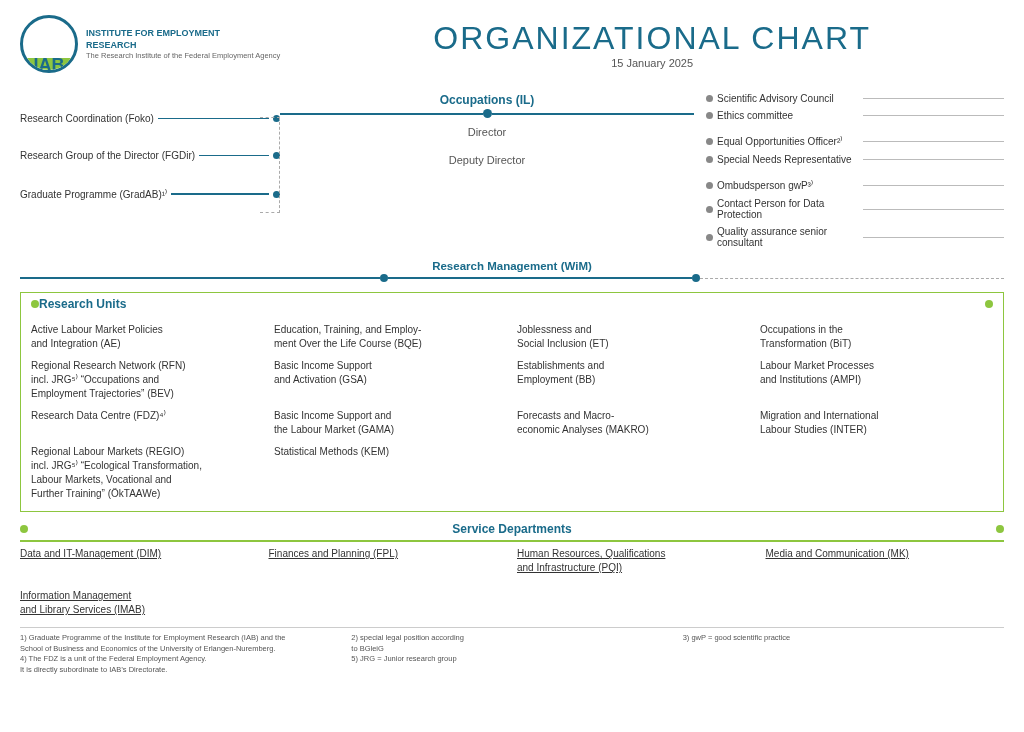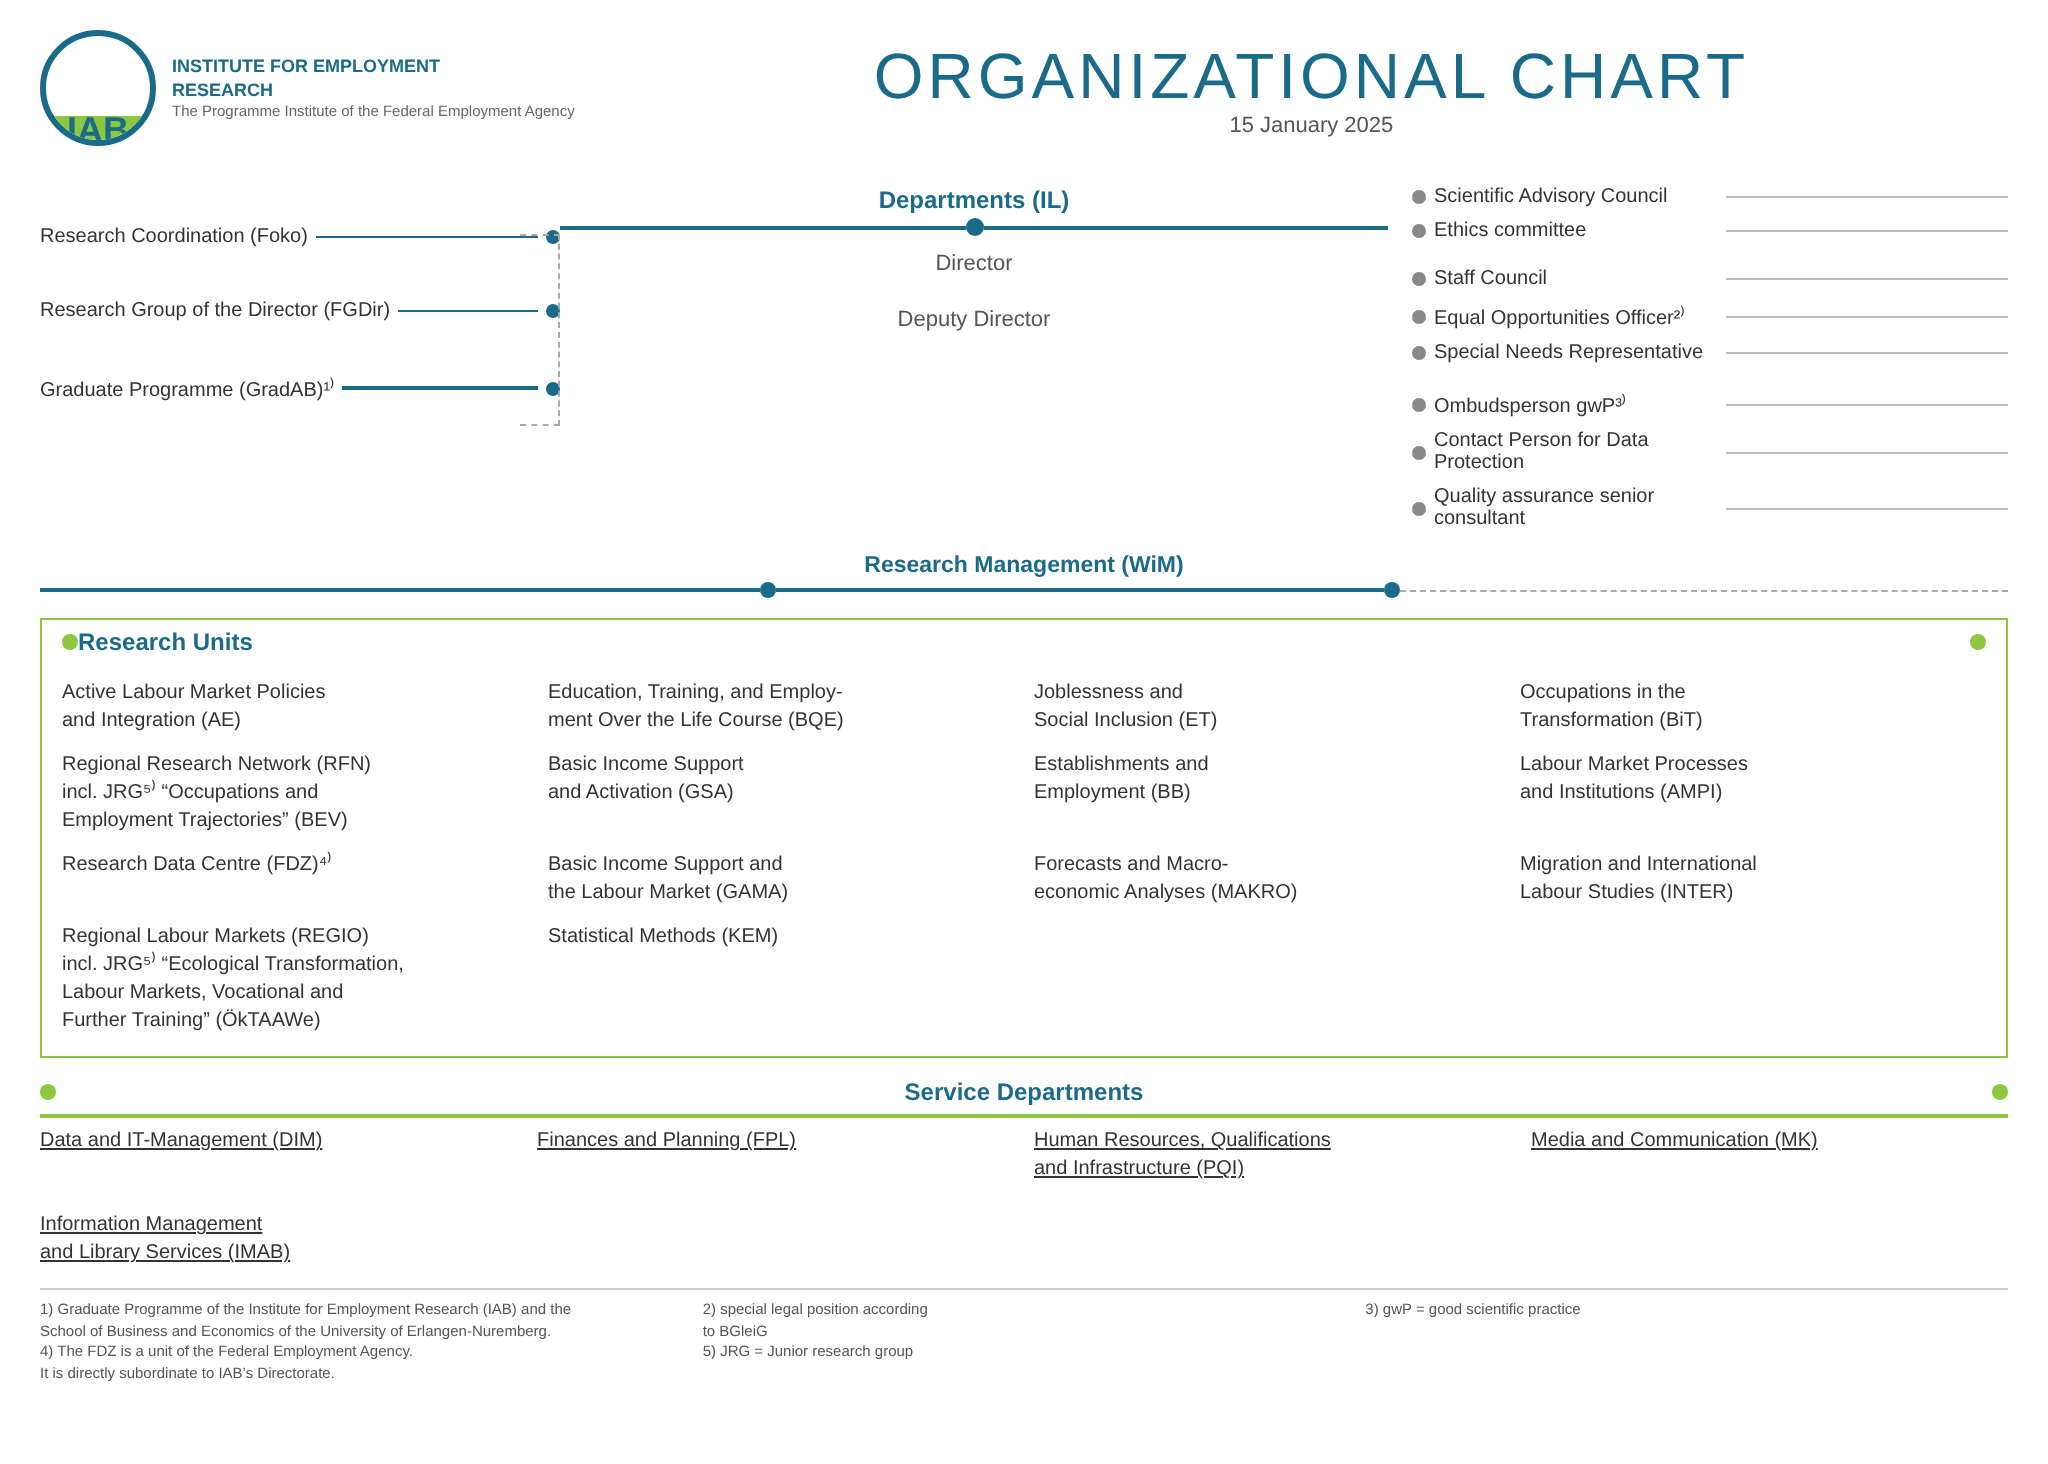--- a/index.html
+++ b/index.html
@@ -256,21 +256,21 @@
 
 <div class="page">
 
   <div class="header">
     <div class="logo-circle">
       <span class="logo-iab">IAB</span>
     </div>
     <div class="logo-text">
       <div class="institute-name" style="white-space:pre-line">INSTITUTE FOR EMPLOYMENT
 RESEARCH</div>
-      <div class="institute-sub">The Programme Institute of the Federal Employment Agency</div>
+      <div class="institute-sub">The Research Institute of the Federal Employment Agency</div>
     </div>
     <div class="title-block">
       <h1>ORGANIZATIONAL CHART</h1>
       <div class="date">15 January 2025</div>
     </div>
   </div>
 
   <div class="chart-area">
 
     <div class="full-top-row">
@@ -291,21 +291,21 @@
             <span class="arm-label">Graduate Programme (GradAB)¹⁾</span>
             <div class="arm-line"></div>
             <div class="arm-dot"></div>
           </div>
 
           <div style="position:absolute; right:0; top:4px; width:20px; height:96px; border-top:1.5px dashed #aaa; border-bottom:1.5px dashed #aaa; border-right:1.5px dashed #aaa;"></div>
         </div>
       </div>
 
       <div class="center-block" style="padding-top:0; min-width:200px;">
-        <div class="dir-title-row" style="margin-bottom:2px;">Departments (IL)</div>
+        <div class="dir-title-row" style="margin-bottom:2px;">Occupations (IL)</div>
         <div class="dir-connecting-line">
           <div class="dcl-left"></div>
           <div class="dcl-dot"></div>
           <div class="dcl-right"></div>
         </div>
         <div class="dir-names">
           <div class="d-name">Director</div>
           <div class="d-name">Deputy Director</div>
         </div>
       </div>
@@ -317,25 +317,20 @@
           <span class="rarm-label">Scientific Advisory Council</span>
           <div class="rarm-line"></div>
         </div>
 
         <div class="rarm-row gap">
           <div class="rarm-dot"></div>
           <span class="rarm-label">Ethics committee</span>
           <div class="rarm-line"></div>
         </div>
 
-        <div class="rarm-row">
-          <div class="rarm-dot"></div>
-          <span class="rarm-label">Staff Council</span>
-          <div class="rarm-line"></div>
-        </div>
 
         <div class="rarm-row">
           <div class="rarm-dot"></div>
           <span class="rarm-label">Equal Opportunities Officer²⁾</span>
           <div class="rarm-line"></div>
         </div>
 
         <div class="rarm-row gap">
           <div class="rarm-dot"></div>
           <span class="rarm-label">Special Needs Representative</span>

